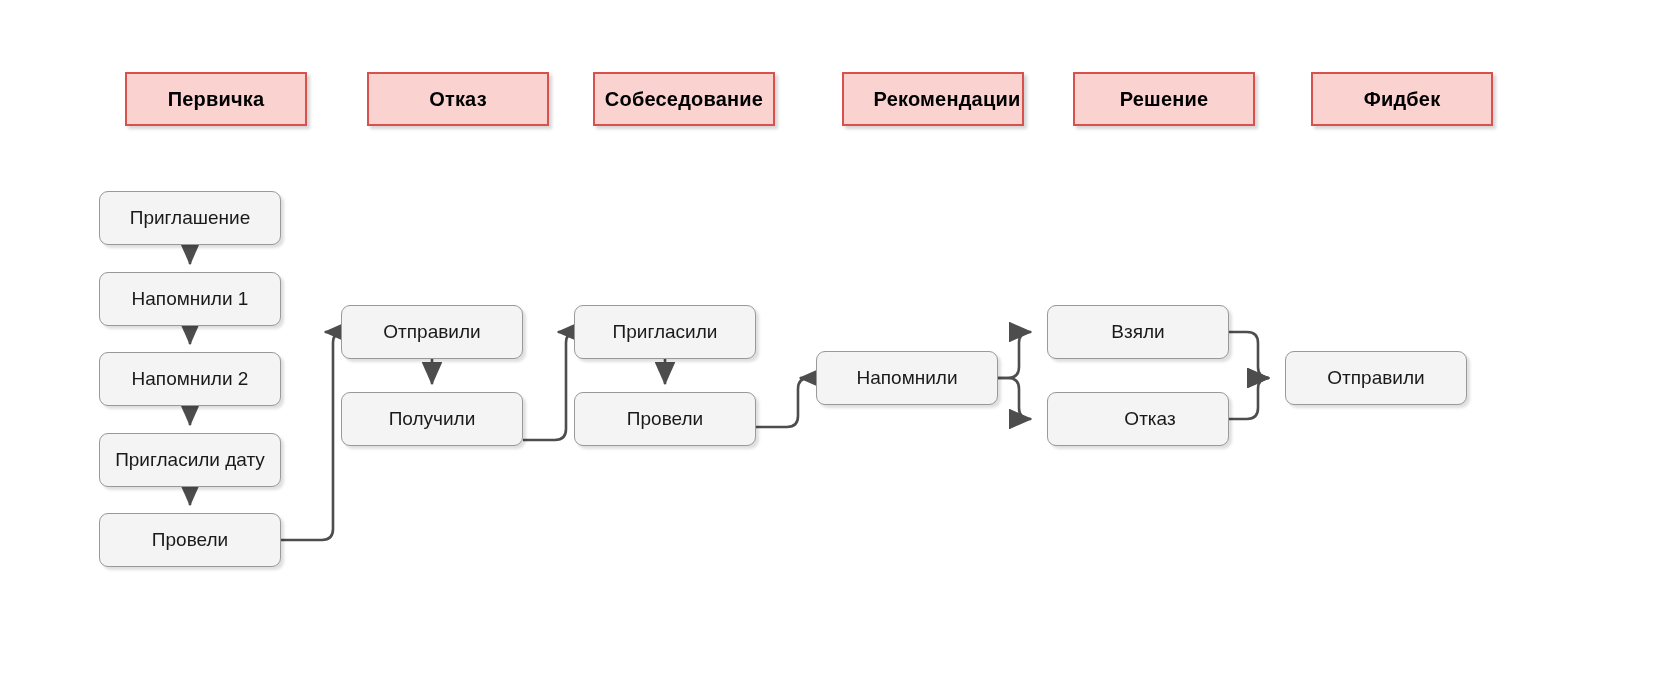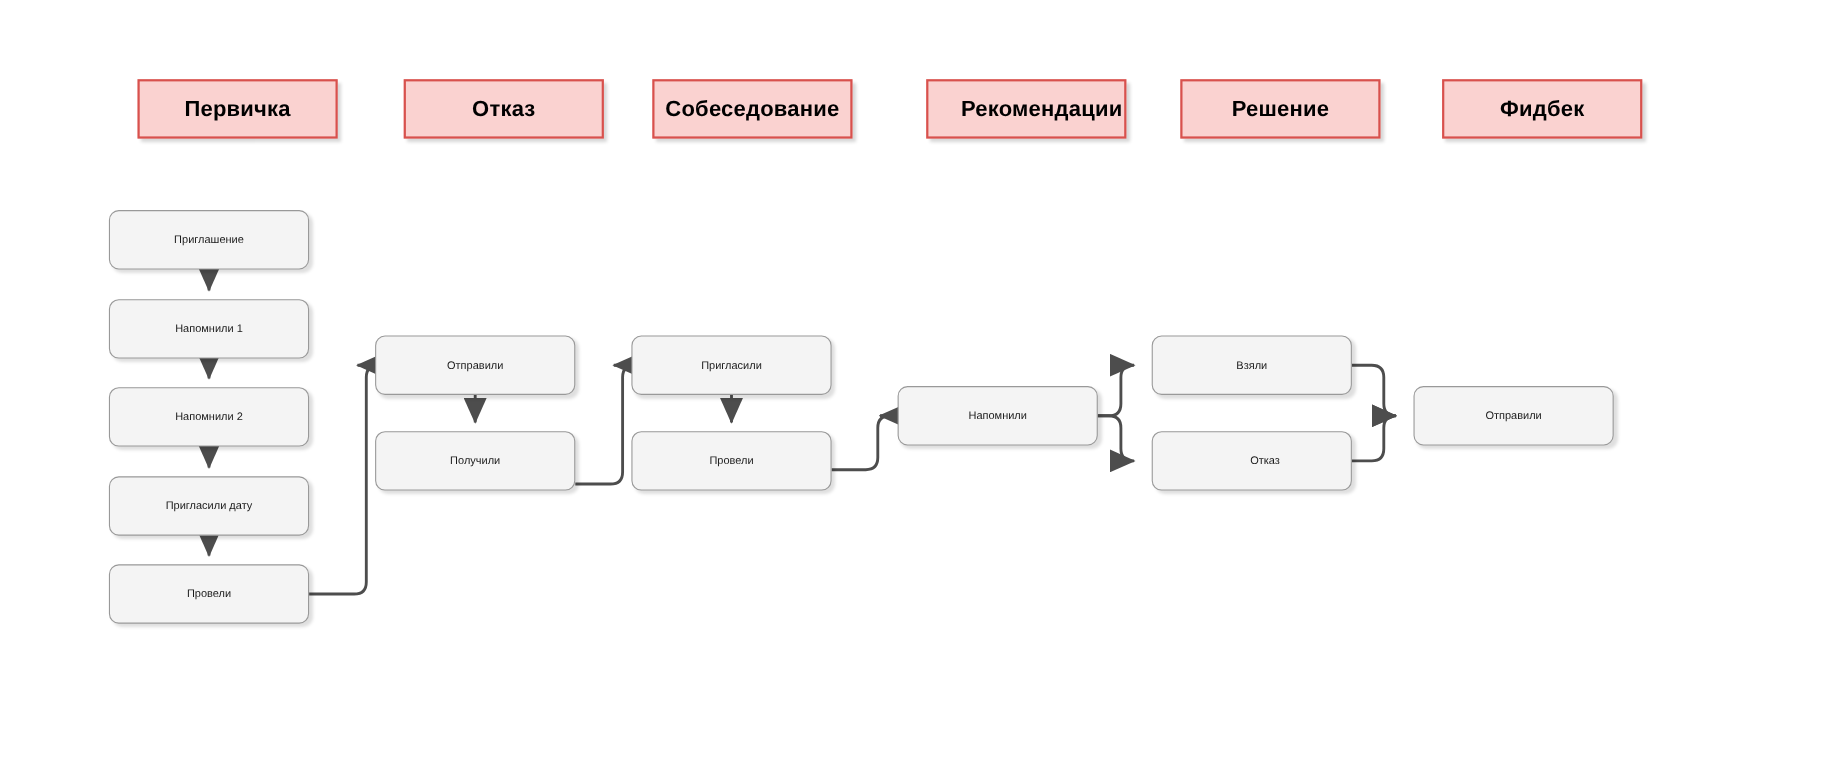--- a/index.html
+++ b/index.html
@@ -44,21 +44,21 @@
   .node {
     position: absolute;
     box-sizing: border-box;
     background: #F4F4F4;
     border: 1.4px solid #999999;
     border-radius: 9px;
     display: flex;
     align-items: center;
     justify-content: center;
     color: #1a1a1a;
-    font-size: 10px;
+    font-size: 19px;
     font-weight: normal;
     box-shadow: 3px 3px 3px rgba(0,0,0,0.13);
     white-space: nowrap;
   }
 </style>
 </head>
 <body>
 
 <div id="canvas">
 

